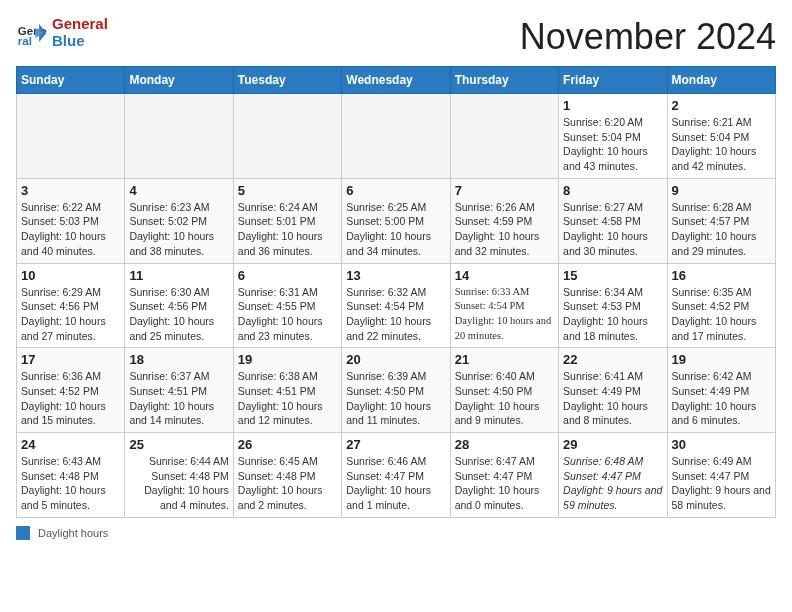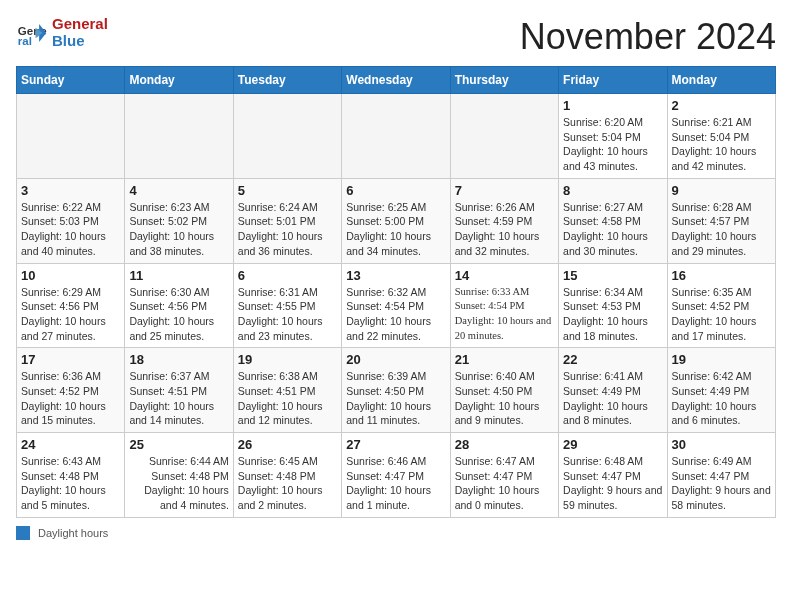--- a/index.html
+++ b/index.html
@@ -317,21 +317,21 @@
 Daylight: 10 hours and 1 minute.</div>
         </td>
         <td>
           <div class="day-number">28</div>
           <div class="day-info" style="white-space: pre-line;">Sunrise: 6:47 AM
 Sunset: 4:47 PM
 Daylight: 10 hours and 0 minutes.</div>
         </td>
         <td>
           <div class="day-number">29</div>
-          <div class="day-info" style="white-space: pre-line;">Sunrise: 6:48 AM
+          <div class="day-info" style="white-space: pre-line; font-style: italic;">Sunrise: 6:48 AM
 Sunset: 4:47 PM
 Daylight: 9 hours and 59 minutes.</div>
         </td>
         <td>
           <div class="day-number">30</div>
           <div class="day-info" style="white-space: pre-line;">Sunrise: 6:49 AM
 Sunset: 4:47 PM
 Daylight: 9 hours and 58 minutes.</div>
         </td>
       </tr>

